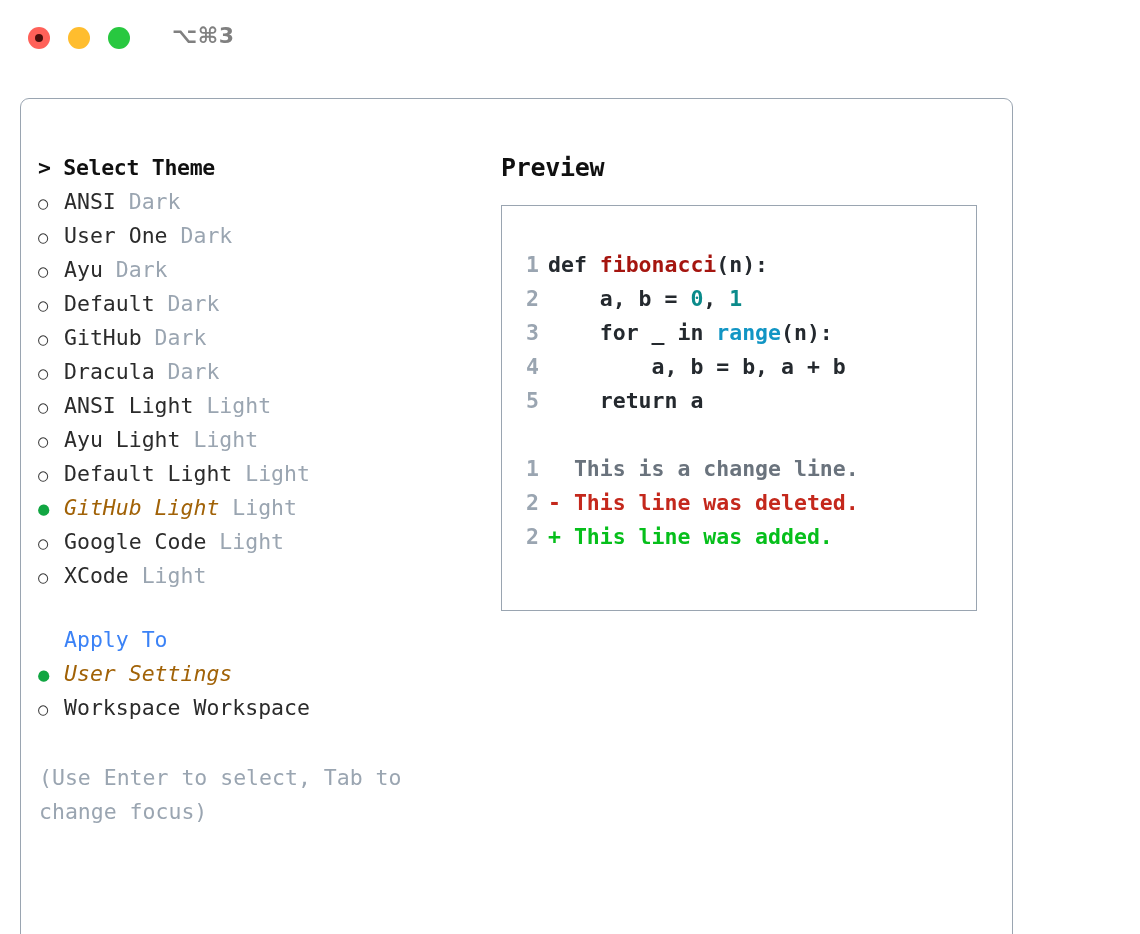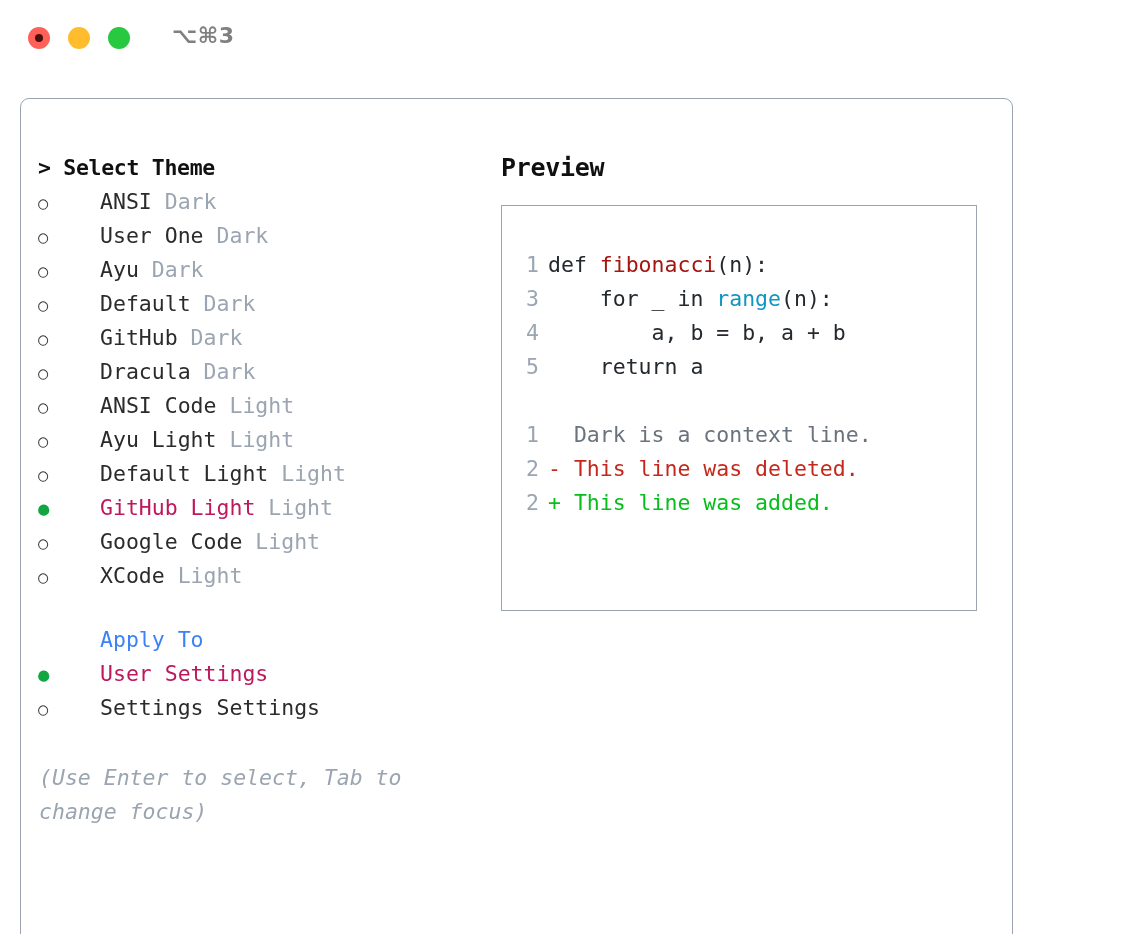--- a/index.html
+++ b/index.html
@@ -94,36 +94,35 @@
   }
   .marker.hollow { font-size: 17px; color: #3a3a3a; }
   .marker.filled { font-size: 19px; color: #11a642; }
   .marker.blank  { color: transparent; }
 
   .heading {
     font-weight: 700;
     color: #101010;
     letter-spacing: -0.3px;
   }
-  .label { color: #2b2b2b; margin-left: 36px; }
-  .label.selected { color: #be185d; }
+  .label { color: #2b2b2b; }
+  .label.selected { color: #a16207; font-style: italic; }
   .label.plain { color: #3b82f6; }
   .suffix { color: #9aa5b1; }
 
   #apply-heading { margin-top: 30px; }
 
   #hint {
     position: absolute;
     left: 18px;
     top: 662px;
     width: 400px;
     font-size: 21.5px;
     line-height: 34px;
     color: #9aa5b1;
-    font-style: italic;
   }
 
   
   #right-col {
     position: absolute;
     left: 480px;
     top: 52px;
     width: 490px;
   }
   #preview-title {
@@ -147,20 +146,21 @@
     position: absolute;
     left: 13px;
     top: 42px;
     right: 8px;
   }
   .code-line {
     font-size: 21.5px;
     line-height: 34px;
     white-space: pre;
     color: #24292e;
+    font-weight: bold;
   }
   .lineno {
     display: inline-block;
     width: 24px;
     text-align: right;
     color: #9aa5b1;
     margin-right: 9px;
   }
   .spacer { height: 34px; }
 
@@ -196,51 +196,52 @@
         <span class="heading">&gt; Select Theme</span>
       </div>
 
       <div id="theme-list">
           <div class="row"><span class="marker hollow">○</span><span class="label">ANSI</span><span class="suffix"> Dark</span></div>
           <div class="row"><span class="marker hollow">○</span><span class="label">User One</span><span class="suffix"> Dark</span></div>
           <div class="row"><span class="marker hollow">○</span><span class="label">Ayu</span><span class="suffix"> Dark</span></div>
           <div class="row"><span class="marker hollow">○</span><span class="label">Default</span><span class="suffix"> Dark</span></div>
           <div class="row"><span class="marker hollow">○</span><span class="label">GitHub</span><span class="suffix"> Dark</span></div>
           <div class="row"><span class="marker hollow">○</span><span class="label">Dracula</span><span class="suffix"> Dark</span></div>
-          <div class="row"><span class="marker hollow">○</span><span class="label">ANSI Code</span><span class="suffix"> Light</span></div>
+          <div class="row"><span class="marker hollow">○</span><span class="label">ANSI Light</span><span class="suffix"> Light</span></div>
           <div class="row"><span class="marker hollow">○</span><span class="label">Ayu Light</span><span class="suffix"> Light</span></div>
           <div class="row"><span class="marker hollow">○</span><span class="label">Default Light</span><span class="suffix"> Light</span></div>
           <div class="row"><span class="marker filled">●</span><span class="label selected">GitHub Light</span><span class="suffix"> Light</span></div>
           <div class="row"><span class="marker hollow">○</span><span class="label">Google Code</span><span class="suffix"> Light</span></div>
           <div class="row"><span class="marker hollow">○</span><span class="label">XCode</span><span class="suffix"> Light</span></div>
         </div>
 
       <div class="row" id="apply-heading">
         <span class="marker blank">○</span><span class="label plain">Apply To</span>
       </div>
 
       <div id="apply-list">
           <div class="row"><span class="marker filled">●</span><span class="label selected">User Settings</span></div>
-          <div class="row"><span class="marker hollow">○</span><span class="label">Settings Settings</span></div>
+          <div class="row"><span class="marker hollow">○</span><span class="label">Workspace Workspace</span></div>
         </div>
 
     </div>
 
     <div id="hint">(Use Enter to select, Tab to change focus)</div>
 
     <div id="right-col">
       <div id="preview-title">Preview</div>
       <div id="preview-box">
         <div id="code">
             <div class="code-line"><span class="lineno">1</span><span class="tok-kw">def </span><span class="tok-fn">fibonacci</span><span class="tok-plain">(n):</span></div>
+            <div class="code-line"><span class="lineno">2</span><span class="tok-plain">    a, b = </span><span class="tok-num">0</span><span class="tok-plain">, </span><span class="tok-num">1</span></div>
             <div class="code-line"><span class="lineno">3</span><span class="tok-kw">    for _ in </span><span class="tok-call">range</span><span class="tok-plain">(n):</span></div>
             <div class="code-line"><span class="lineno">4</span><span class="tok-plain">        a, b = b, a + b</span></div>
             <div class="code-line"><span class="lineno">5</span><span class="tok-kw">    return a</span></div>
             <div class="spacer"></div>
-            <div class="code-line"><span class="lineno">1</span><span class="diff-ctx">  </span><span class="diff-ctx">Dark is a context line.</span></div>
+            <div class="code-line"><span class="lineno">1</span><span class="diff-ctx">  </span><span class="diff-ctx">This is a change line.</span></div>
             <div class="code-line"><span class="lineno">2</span><span class="diff-del">- </span><span class="diff-del">This line was deleted.</span></div>
             <div class="code-line"><span class="lineno">2</span><span class="diff-add">+ </span><span class="diff-add">This line was added.</span></div>
           </div>
       </div>
     </div>
 
   </div>
 </div>
 
 </body></html>

